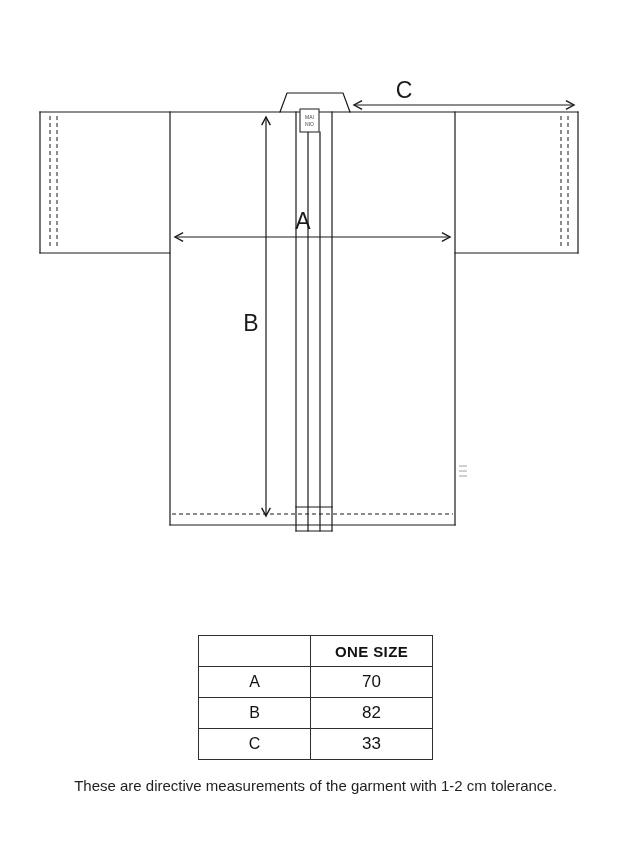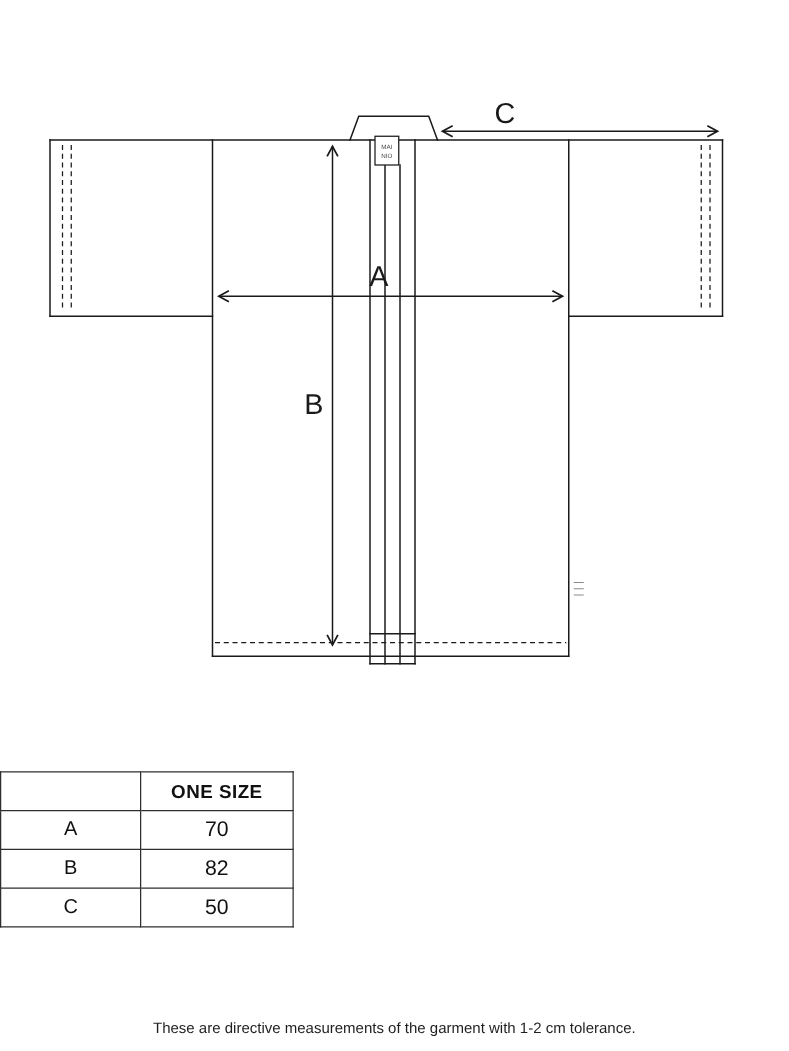--- a/index.html
+++ b/index.html
@@ -20,49 +20,48 @@
     font-weight: 500;
     fill: #1a1a1a;
   }
   .tag-text {
     font-family: "Liberation Sans", sans-serif;
     font-size: 5px;
     fill: #444;
   }
   .table-wrap {
     position: absolute;
-    top: 617px;
+    top: 635px;
     left: 0;
     width: 100%;
     display: flex;
-    justify-content: flex-start;
+    justify-content: center;
   }
   table.size-table { border-collapse: collapse; background: #fff; }
   .size-table td {
     border: 1px solid #2f2f2f;
     text-align: center;
     vertical-align: middle;
     color: #111;
     height: 31px;
   }
   .size-table td.c1 { width: 112px; }
   .size-table td.c2 { width: 122px; }
   .size-header { font-weight: 700; font-size: 15px; letter-spacing: 0.4px; }
   .row-label { font-weight: 500; font-size: 16px; }
   .row-value { font-weight: 400; font-size: 17px; }
   .footer {
     position: absolute;
     top: 777px;
     left: 0;
     width: 100%;
     text-align: center;
-    font-size: 12px;
+    font-size: 15px;
     line-height: 17px;
     color: #1f1f1f;
-    margin-top: 37px;
   }
 </style>
 </head>
 <body>
 
 <div class="page">
 
   <svg class="diagram-svg" width="631" height="575" viewBox="0 0 631 575" xmlns="http://www.w3.org/2000/svg">
     <defs>
       <marker id="arrow" viewBox="0 0 10 10" refX="8.5" refY="5" markerWidth="9" markerHeight="9" orient="auto-start-reverse">
@@ -142,21 +141,21 @@
         <tr>
           <td class="c1 row-label">A</td>
           <td class="c2 row-value">70</td>
         </tr>
         <tr>
           <td class="c1 row-label">B</td>
           <td class="c2 row-value">82</td>
         </tr>
         <tr>
           <td class="c1 row-label">C</td>
-          <td class="c2 row-value">50</td>
+          <td class="c2 row-value">33</td>
         </tr>
       </tbody>
     </table>
   </div>
 
   <div class="footer">
     <div>These are directive measurements of the garment with 1-2 cm tolerance.</div>
   </div>
 
 </div>

